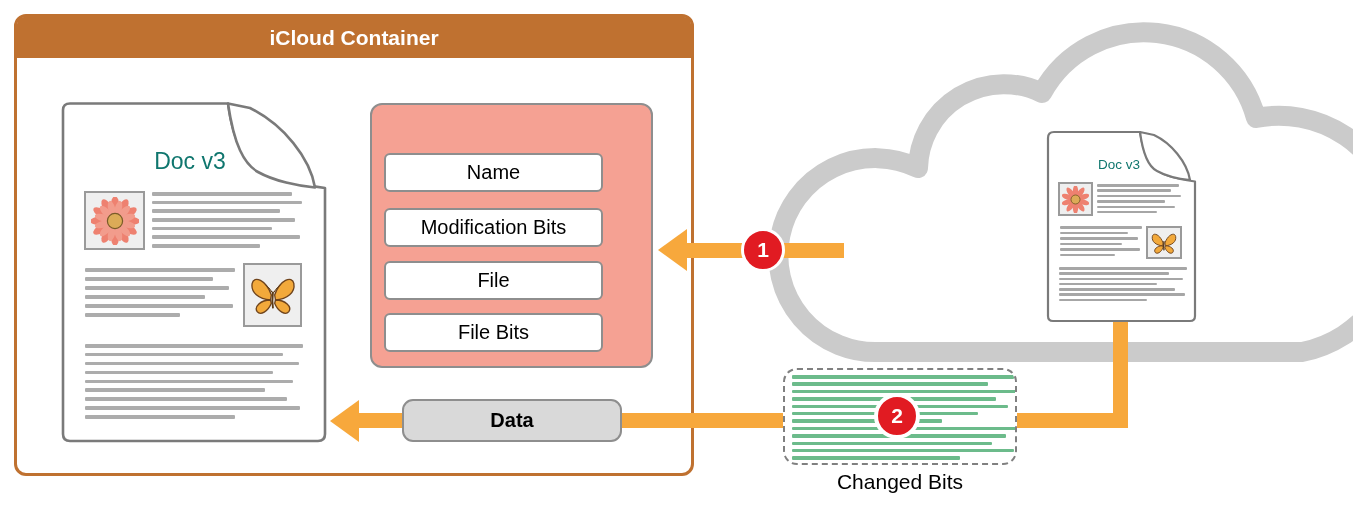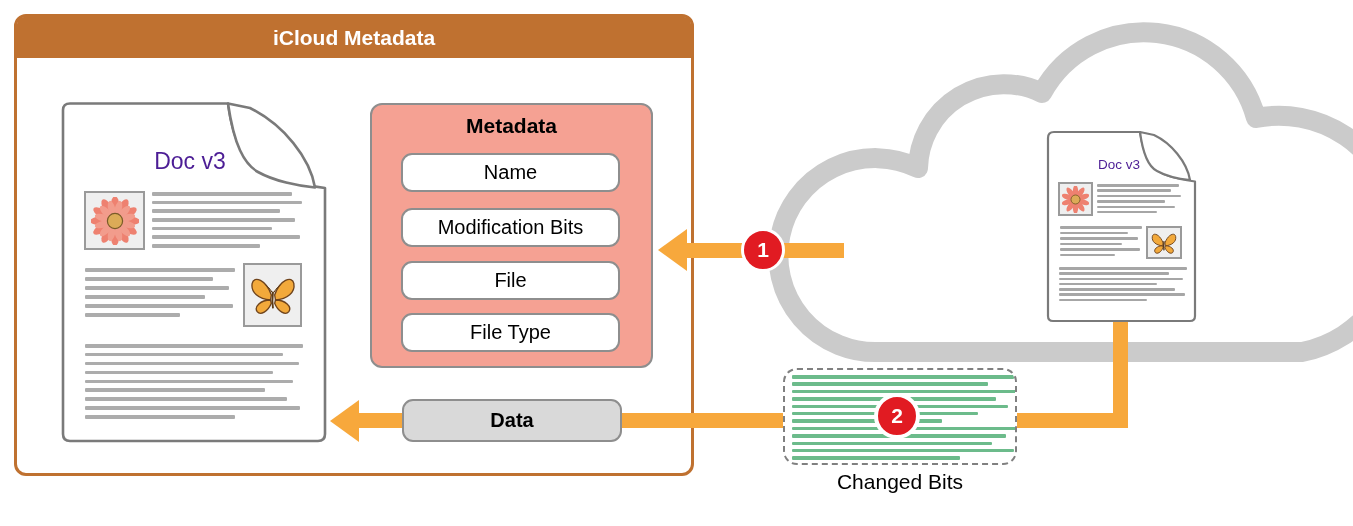--- a/index.html
+++ b/index.html
@@ -23,26 +23,26 @@
   .container-box{left:14px;top:14px;width:680px;height:462px;background:#fff;
     border:3.5px solid var(--brown);border-radius:12px;box-sizing:border-box;}
   .container-header{position:absolute;left:0;top:0;right:0;height:41px;background:var(--brown);
     border-radius:7px 7px 0 0;color:#fff;font-weight:bold;font-size:21px;text-align:center;line-height:41px;}
 
   
   .metadata-panel{left:370px;top:103px;width:283px;height:265px;background:var(--salmon);
     border:2.5px solid var(--bordergray);border-radius:12px;box-sizing:border-box;}
   .metadata-title{position:absolute;left:0;right:0;top:9px;text-align:center;
     font-weight:bold;font-size:21px;color:#000;}
-  .metadata-row{position:absolute;left:29px;width:219px;height:39px;background:#fff;
-    border:2px solid var(--bordergray);border-radius:11px;box-sizing:border-box;
+  .metadata-row{position:absolute;left:12px;width:219px;height:39px;background:#fff;
+    border:2px solid var(--bordergray);border-radius:6px;box-sizing:border-box;
     font-size:20px;color:#000;text-align:center;line-height:35px;}
 
   
-  .doc-title{color:#4c1d95;text-align:center;}
+  .doc-title{color:#0f766e;text-align:center;}
   .thumb{background:#EFEFEF;border:2px solid #9A9A9A;box-sizing:border-box;
     display:flex;align-items:center;justify-content:center;}
   .stripe{border-radius:1px;}
 
   
   .bar{background:var(--orange);}
   .head-left{width:0;height:0;border-style:solid;border-color:transparent;
     border-right-color:var(--orange);border-width:21px 29px 21px 0;}
 
   
@@ -61,21 +61,21 @@
     border:2px solid var(--bordergray);border-radius:11px;box-sizing:border-box;
     font-weight:bold;font-size:20px;color:#000;text-align:center;line-height:39px;}
 </style>
 </head>
 <body>
 
 <div id="stage">
 
   <div class="abs container-box">
     <div class="container-header">
-      <span>iCloud Metadata</span>
+      <span>iCloud Container</span>
     </div>
   </div>
 
   <svg class="abs" style="left:60px;top:100px;" width="270" height="345" viewBox="0 0 270 345">
     <path d="M3,10 Q3,3.5 10,3.5 L168,3.5 C174,48 188,72 224,80 C239,84 254,86.5 265,88 L265,334 Q265,341 258,341 L10,341 Q3,341 3,334 Z" fill="#fff" stroke="#7A7A7A" stroke-width="2.6" stroke-linejoin="round"></path>
     <path d="M168,3.5 C174,45 184,64 198,72 C214,81 238,86 255,87.5 C250,58 224,25 190,8 Z" fill="#fff" stroke="#7A7A7A" stroke-width="2.6" stroke-linejoin="round"></path>
   </svg>
   <div class="abs doc-title" style="left:120px;top:148px;width:140px;font-size:23px;">Doc v3</div>
 
   <div class="abs thumb" style="left:84px;top:191px;width:61px;height:59px;">
@@ -149,25 +149,24 @@
       <div class="stripe" style="width: 214px; height: 3.5px; margin-bottom: 5.4px; background: rgb(172, 172, 172);"></div>
       <div class="stripe" style="width: 188px; height: 3.5px; margin-bottom: 5.4px; background: rgb(172, 172, 172);"></div>
       <div class="stripe" style="width: 208px; height: 3.5px; margin-bottom: 5.4px; background: rgb(172, 172, 172);"></div>
       <div class="stripe" style="width: 180px; height: 3.5px; margin-bottom: 5.4px; background: rgb(172, 172, 172);"></div>
       <div class="stripe" style="width: 202px; height: 3.5px; margin-bottom: 5.4px; background: rgb(172, 172, 172);"></div>
       <div class="stripe" style="width: 215px; height: 3.5px; margin-bottom: 5.4px; background: rgb(172, 172, 172);"></div>
       <div class="stripe" style="width: 150px; height: 3.5px; margin-bottom: 5.4px; background: rgb(172, 172, 172);"></div>
     </div>
 
   <div class="abs metadata-panel">
-    <div class="metadata-title">Metadata</div>
     <div class="metadata-row" style="top:48px;">Name</div>
     <div class="metadata-row" style="top:103px;">Modification Bits</div>
     <div class="metadata-row" style="top:156px;">File</div>
-    <div class="metadata-row" style="top:208px;">File Type</div>
+    <div class="metadata-row" style="top:208px;">File Bits</div>
   </div>
 
   <svg class="abs" style="left:0;top:0;" width="1353" height="526" viewBox="0 0 1353 526" pointer-events="none">
     <path d="M880,352 A97,97 0 1 1 918,168 A86,86 0 0 1 1042,93 A116,116 0 0 1 1256,118 A112,112 0 0 1 1302,352 Z" fill="#fff" stroke="#CBCBCB" stroke-width="20" stroke-linejoin="round"></path>
   </svg>
 
   <div class="abs bar" style="left:686px;top:243px;width:158px;height:15px;"></div>
   <div class="abs head-left" style="left:658px;top:229px;"></div>
 
   <div class="abs bar" style="left:356px;top:413px;width:434px;height:15px;"></div>

